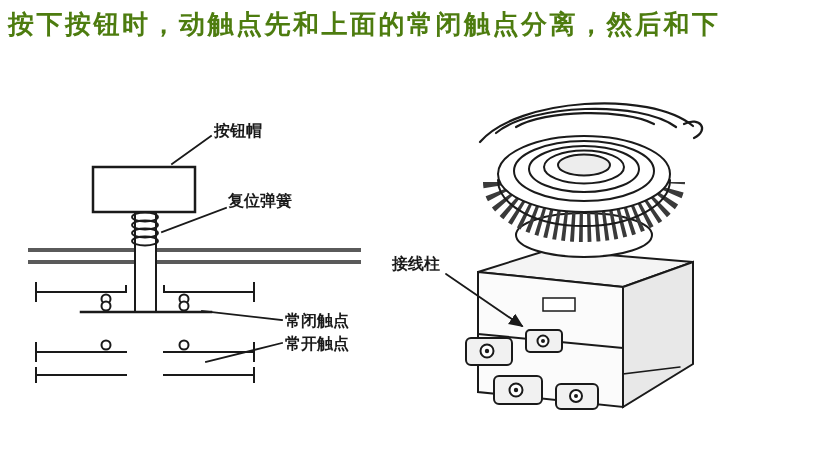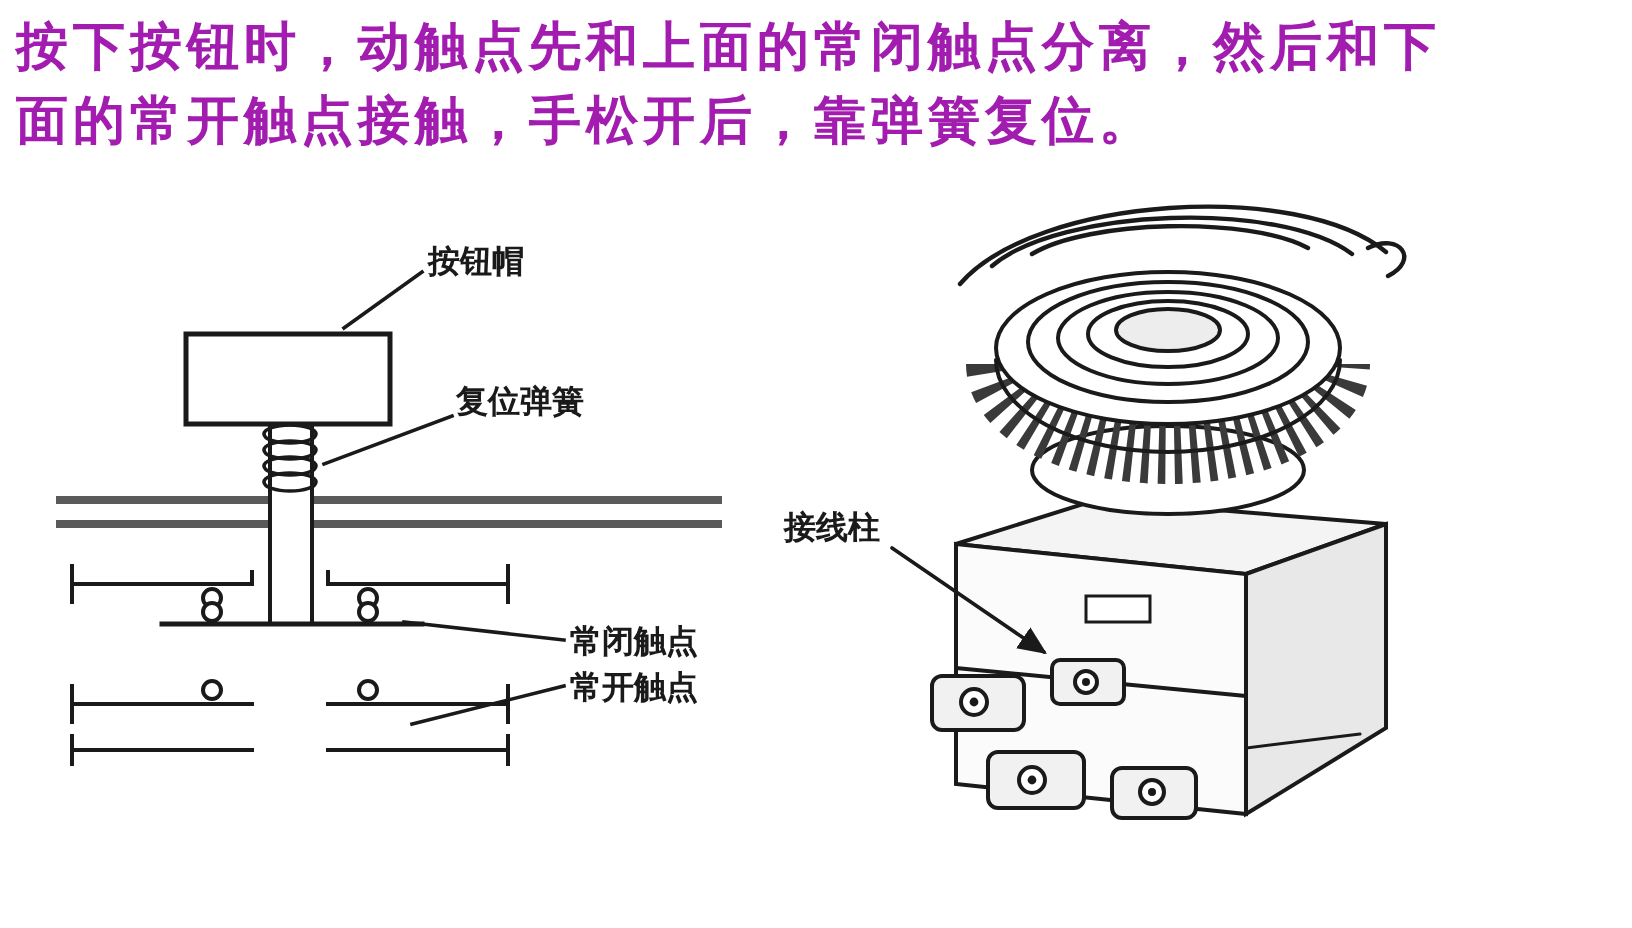--- a/index.html
+++ b/index.html
@@ -5,34 +5,33 @@
   * { margin:0; padding:0; box-sizing:border-box; }
   html,body { width:816px; height:464px; }
   body {
     background:#ffffff;
     font-family:"DejaVu Sans","Liberation Sans",sans-serif;
     overflow:hidden;
   }
   .page { position:relative; width:816px; height:464px; background:#ffffff; }
   .caption {
     position:absolute; left:8px; top:6px;
-    font-size:26px; font-weight:700; color:#a21caf;
+    font-size:26px; font-weight:700; color:#4d7c0f;
     letter-spacing:2.5px; line-height:37px; white-space:nowrap;
   }
   svg text { font-family:"DejaVu Sans","Liberation Sans",sans-serif; }
   .fig { position:absolute; }
 </style>
 </head>
 <body>
 
 <div class="page">
 
   <div class="caption">
     <div>按下按钮时，动触点先和上面的常闭触点分离，然后和下</div>
-    <div>面的常开触点接触，手松开后，靠弹簧复位。</div>
   </div>
 
   <svg class="fig" style="left:6px;top:100px" width="380" height="335" viewBox="0 0 380 335">
     <g stroke="#1a1a1a" fill="none" stroke-width="2" stroke-linecap="square">
 
       <rect x="87" y="67" width="102" height="45" stroke-width="2.5" fill="#ffffff"></rect>
 
       <g stroke-width="1.8">
         <ellipse cx="139" cy="117" rx="13" ry="4.5"></ellipse>
         <ellipse cx="139" cy="125" rx="13" ry="4.5"></ellipse>

